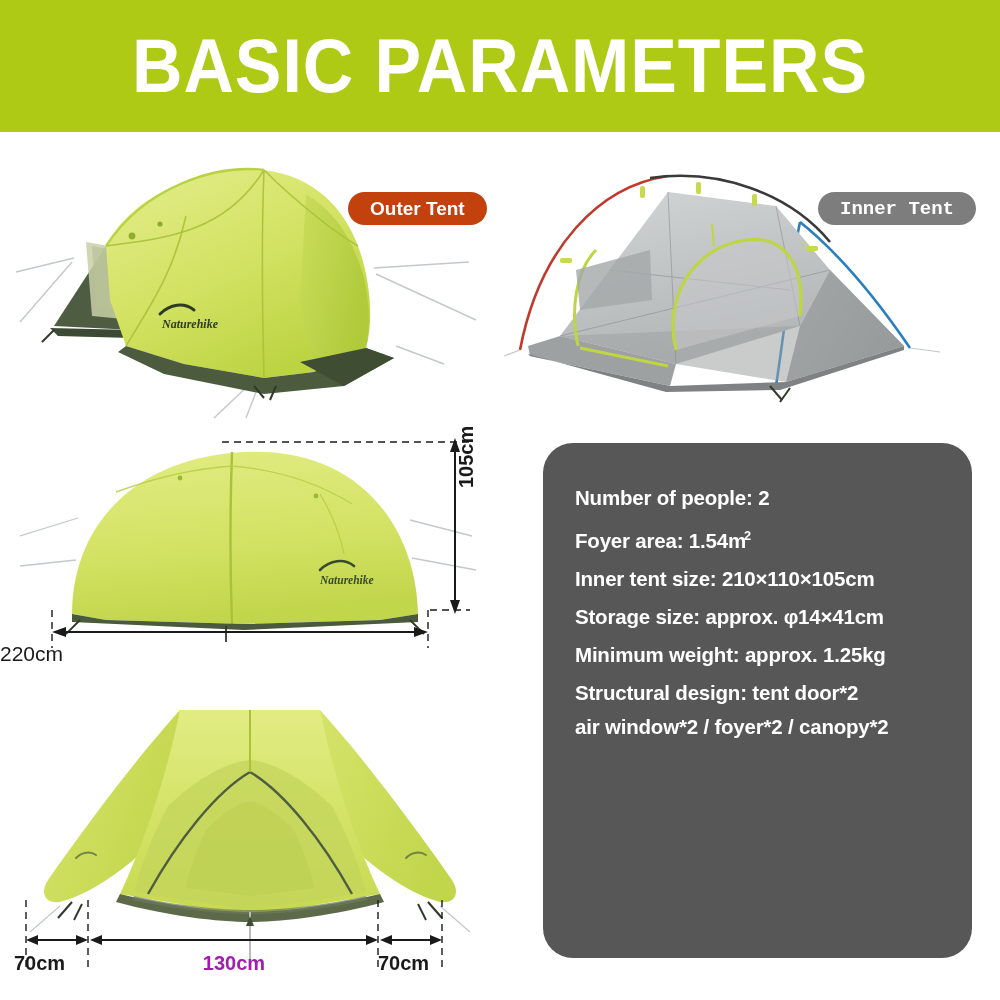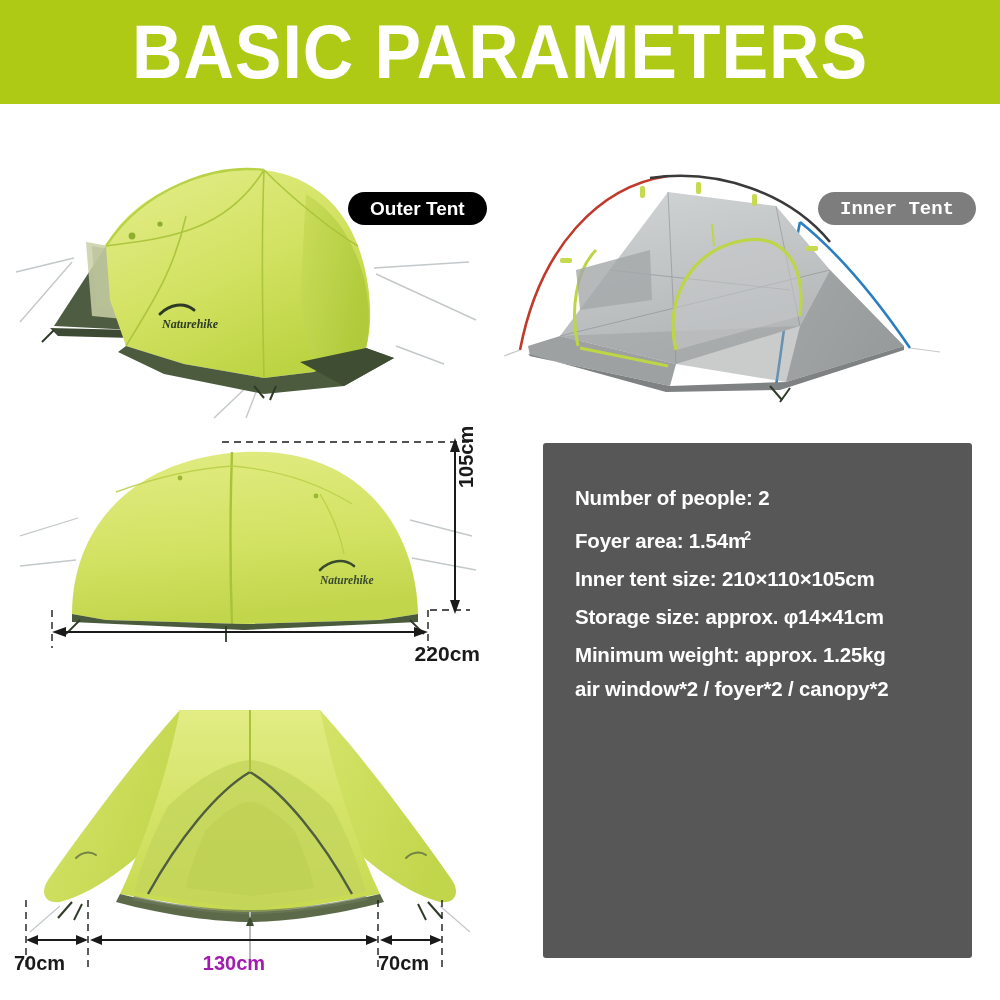--- a/index.html
+++ b/index.html
@@ -14,21 +14,21 @@
     overflow: hidden;
     position: relative;
   }
 
   
   .banner {
     position: absolute;
     left: 0;
     top: 0;
     width: 1000px;
-    height: 104px;
+    height: 132px;
     background: #aeca15;
     display: flex;
     align-items: center;
     justify-content: center;
   }
   .banner-title {
     color: #ffffff;
     font-family: "Liberation Sans Narrow", "Liberation Sans", sans-serif;
     font-size: 76px;
     font-weight: bold;
@@ -46,21 +46,21 @@
     display: flex;
     align-items: center;
     justify-content: center;
     color: #ffffff;
     font-size: 19px;
     font-weight: bold;
     padding: 0 22px;
     white-space: nowrap;
     box-sizing: border-box;
   }
-  .badge-outer { left: 348px; top: 192px; background: #000000; }
+  .badge-outer { left: 348px; top: 192px; background: #c2410c; }
   .badge-inner { left: 818px; top: 192px; background: #7d7d7d; font-family: Liberation Mono, monospace; }
 
   
   .pic {
     position: absolute;
   }
   #outer-tent-figure { left: 14px;  top: 150px; width: 470px; height: 270px; }
   #inner-tent-figure { left: 500px; top: 150px; width: 480px; height: 260px; }
   #side-tent-figure  { left: 20px;  top: 430px; width: 470px; height: 250px; }
   #front-tent-figure { left: 20px;  top: 680px; width: 460px; height: 300px; }
@@ -68,21 +68,21 @@
   .pic svg { display: block; width: 100%; height: 100%; }
 
   
   .spec-panel {
     position: absolute;
     left: 543px;
     top: 443px;
     width: 429px;
     height: 515px;
     background: #575757;
-    border-radius: 3px;
+    border-radius: 30px;
     box-sizing: border-box;
     padding: 36px 0 12px 32px;
   }
   .spec-line {
     color: #ffffff;
     font-size: 20.5px;
     font-weight: bold;
     line-height: 38px;
     white-space: nowrap;
     letter-spacing: -0.2px;
@@ -297,22 +297,22 @@
   </g>
 
   <g>
     <line x1="60" y1="212" x2="420" y2="212" stroke="#1a1a1a" stroke-width="2"></line>
     <polygon points="52,212 66,207 66,217" fill="#1a1a1a"></polygon>
     <polygon points="428,212 414,207 414,217" fill="#1a1a1a"></polygon>
   </g>
 </svg>
 <div style="position:absolute;left:455px;top:488px;transform:rotate(-90deg);transform-origin:left top;
             font-size:20px;font-weight:bold;color:#1a1a1a;white-space:nowrap;">105cm</div>
-<div style="position:absolute;left:0;top:642px;width:480px;text-align:right;
-            font-size:21px;font-weight:bold;color:#1a1a1a;">220cm</div>
+<div style="position:absolute;left:0;top:642px;width:480px;text-align:left;
+            font-size:21px;font-weight:normal;color:#1a1a1a;">220cm</div>
 
 <div class="pic" id="front-tent-figure">
   <svg viewBox="0 0 460 300" xmlns="http://www.w3.org/2000/svg">
     <defs>
       <linearGradient id="flyFront" x1="0.5" y1="0" x2="0.5" y2="1">
         <stop offset="0%" stop-color="#e2ec84"></stop>
         <stop offset="50%" stop-color="#d4e367"></stop>
         <stop offset="100%" stop-color="#c6d94f"></stop>
       </linearGradient>
       <linearGradient id="vestWing" x1="0" y1="0" x2="1" y2="0.5">
@@ -390,14 +390,15 @@
 
 <div class="spec-panel">
   <div class="spec-line">Number of people: 2</div>
 
 
   <div class="spec-line"><span>Foyer area: 1.54</span><span>m</span><sup class="sq">2</sup></div>
 
   <div class="spec-line">Inner tent size: 210×110×105cm</div>
   <div class="spec-line">Storage size: approx. φ14×41cm</div>
   <div class="spec-line">Minimum weight: approx. 1.25kg</div>
+  <div class="spec-line">Structural design: tent door*2</div>
   <div class="spec-line cont">air window*2 / foyer*2 / canopy*2</div>
 </div>
 
 </body></html>

